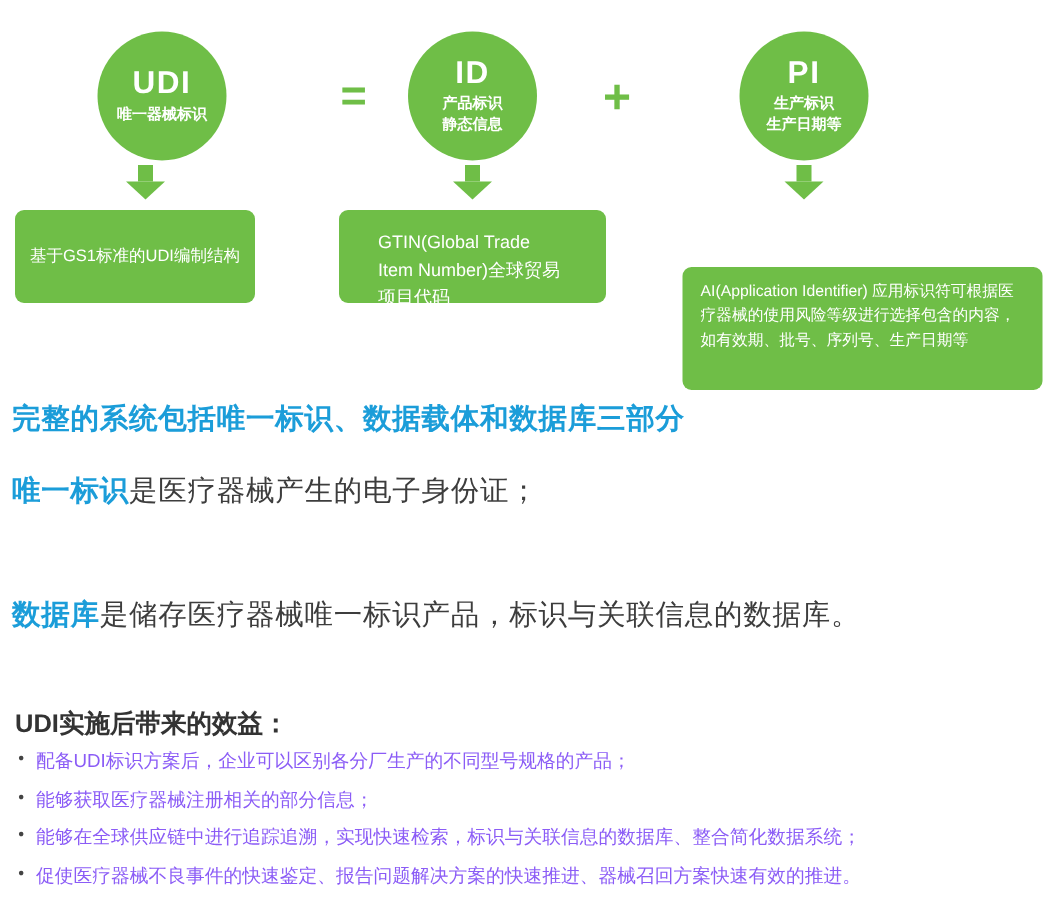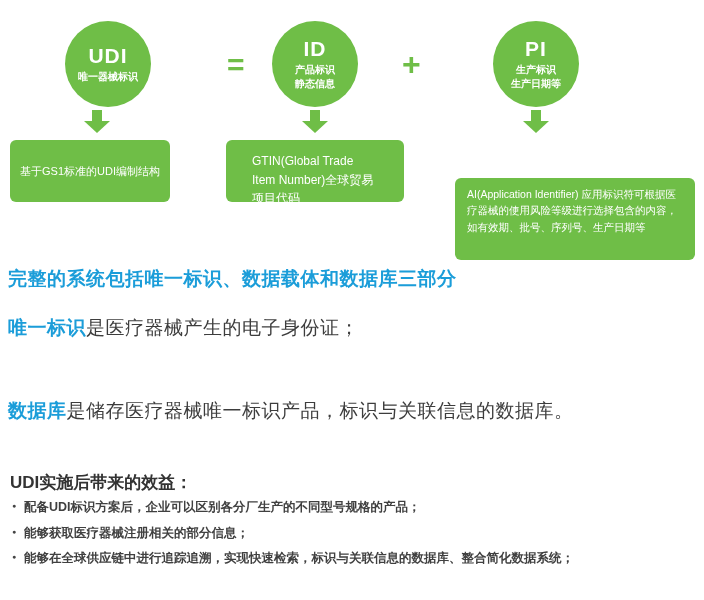--- a/index.html
+++ b/index.html
@@ -40,21 +40,21 @@
   
   .sec-heading{position:absolute;left:8px;top:266px;margin:0;color:var(--blue);
     font-size:19px;font-weight:bold;letter-spacing:0.5px;}
   .def-line{position:absolute;left:8px;font-size:19px;line-height:1.3;letter-spacing:0.5px;}
   .l1{top:316px;} .l2{top:358px;} .l3{top:399px;}
   .term{color:var(--blue);font-weight:bold;}
   .desc{color:var(--dark);}
 
   
   .ben-heading{position:absolute;left:10px;top:471px;color:#333;font-size:17px;font-weight:bold;}
-  .benefit{position:absolute;left:12px;padding-left:12px;font-size:12.5px;color:#404040;line-height:1.3;max-width:670px;font-weight:bold;}
+  .benefit{position:absolute;left:12px;padding-left:12px;font-size:12.5px;color:#8b5cf6;line-height:1.3;max-width:670px;}
   .bn1{top:499px;} .bn2{top:525px;} .bn3{top:550px;} .bn4{top:576px;}
   .dot{position:absolute;left:0;top:2px;font-size:7px;color:#444;}
   .dot::before{content:"●";}
 </style>
 </head>
 <body>
 
 <div class="page">
 
   <div class="circle c1">
@@ -114,14 +114,17 @@
 
   <div class="benefit bn1">
     <span class="dot"></span><span>配备UDI标识方案后，企业可以区别各分厂生产的不同型号规格的产品；</span>
   </div>
   <div class="benefit bn2">
     <span class="dot"></span><span>能够获取医疗器械注册相关的部分信息；</span>
   </div>
   <div class="benefit bn3">
     <span class="dot"></span><span>能够在全球供应链中进行追踪追溯，实现快速检索，标识与关联信息的数据库、整合简化数据系统；</span>
   </div>
+  <div class="benefit bn4">
+    <span class="dot"></span><span>促使医疗器械不良事件的快速鉴定、报告问题解决方案的快速推进、器械召回方案快速有效的推进。</span>
+  </div>
 
 </div>
 
 </body></html>

